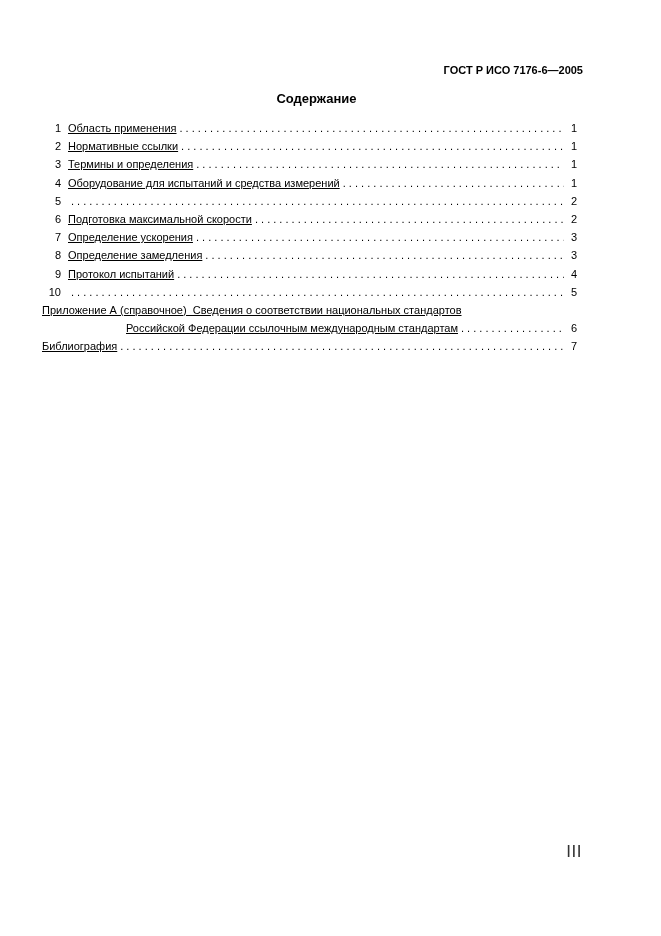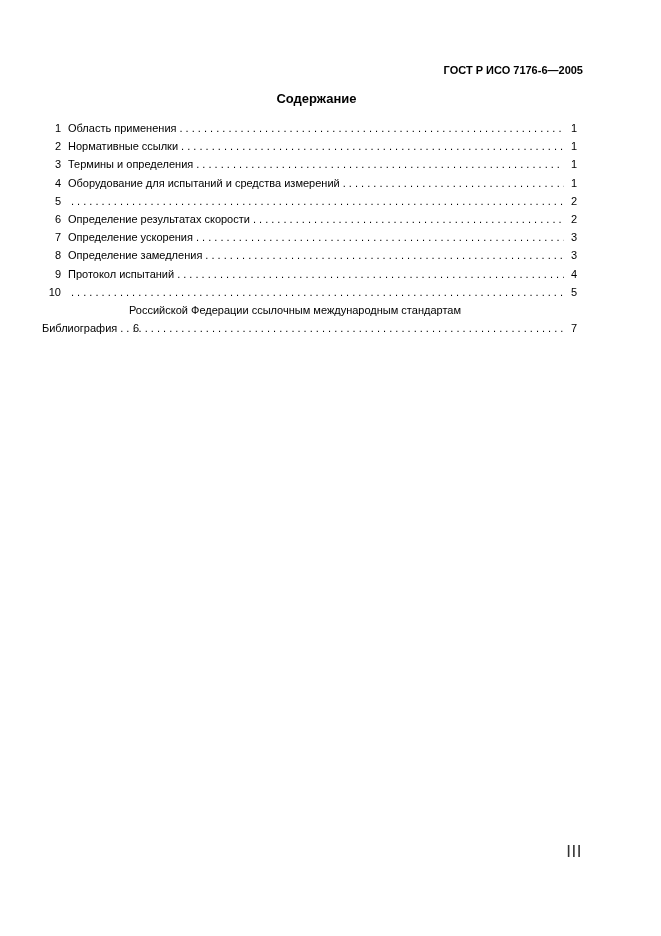--- a/index.html
+++ b/index.html
@@ -40,36 +40,37 @@
   }
   .toc-num {
     flex: none;
     width: 19px;
     text-align: right;
     margin-right: 7px;
   }
   .toc-label {
     flex: none;
     white-space: pre;
+    text-decoration: underline;
   }
   .toc-dots {
     flex: 1 1 auto;
     overflow: hidden;
     white-space: nowrap;
     margin: 0 3px;
   }
   .toc-dots::after {
     content: ". . . . . . . . . . . . . . . . . . . . . . . . . . . . . . . . . . . . . . . . . . . . . . . . . . . . . . . . . . . . . . . . . . . . . . . . . . . . . . . . . . . . . . . . . . . . . . . . . . . . . . . .";
   }
   .toc-page {
     flex: none;
     min-width: 10px;
     text-align: right;
   }
-  .toc-row.appendix-line2 { padding-left: 84px; flex-direction: column; }
+  .toc-row.appendix-line2 { padding-left: 84px; }
   .page-folio {
     position: absolute;
     top: 842px;
     right: 79px;
     font-size: 17px;
     color: #333;
     letter-spacing: 0.5px;
   }
 </style>
 </head>
@@ -110,21 +111,21 @@
   </div>
 
   <div class="toc-row">
     <span class="toc-num">5</span>
     <span class="toc-dots"></span>
     <span class="toc-page">2</span>
   </div>
 
   <div class="toc-row">
     <span class="toc-num">6</span>
-    <span class="toc-label">Определение результатах скорости</span>
+    <span class="toc-label">Подготовка максимальной скорости</span>
     <span class="toc-dots"></span>
     <span class="toc-page">2</span>
   </div>
 
   <div class="toc-row">
     <span class="toc-num">7</span>
     <span class="toc-label">Определение ускорения</span>
     <span class="toc-dots"></span>
     <span class="toc-page">3</span>
   </div>
@@ -142,20 +143,23 @@
     <span class="toc-dots"></span>
     <span class="toc-page">4</span>
   </div>
 
   <div class="toc-row">
     <span class="toc-num">10</span>
     <span class="toc-dots"></span>
     <span class="toc-page">5</span>
   </div>
 
+  <div class="toc-row">
+    <span class="toc-label">Приложение А (справочное)  Сведения о соответствии национальных стандартов</span>
+  </div>
 
   <div class="toc-row appendix-line2">
     <span class="toc-label">Российской Федерации ссылочным международным стандартам</span>
     <span class="toc-dots"></span>
     <span class="toc-page">6</span>
   </div>
 
   <div class="toc-row">
     <span class="toc-label">Библиография</span>
     <span class="toc-dots"></span>

